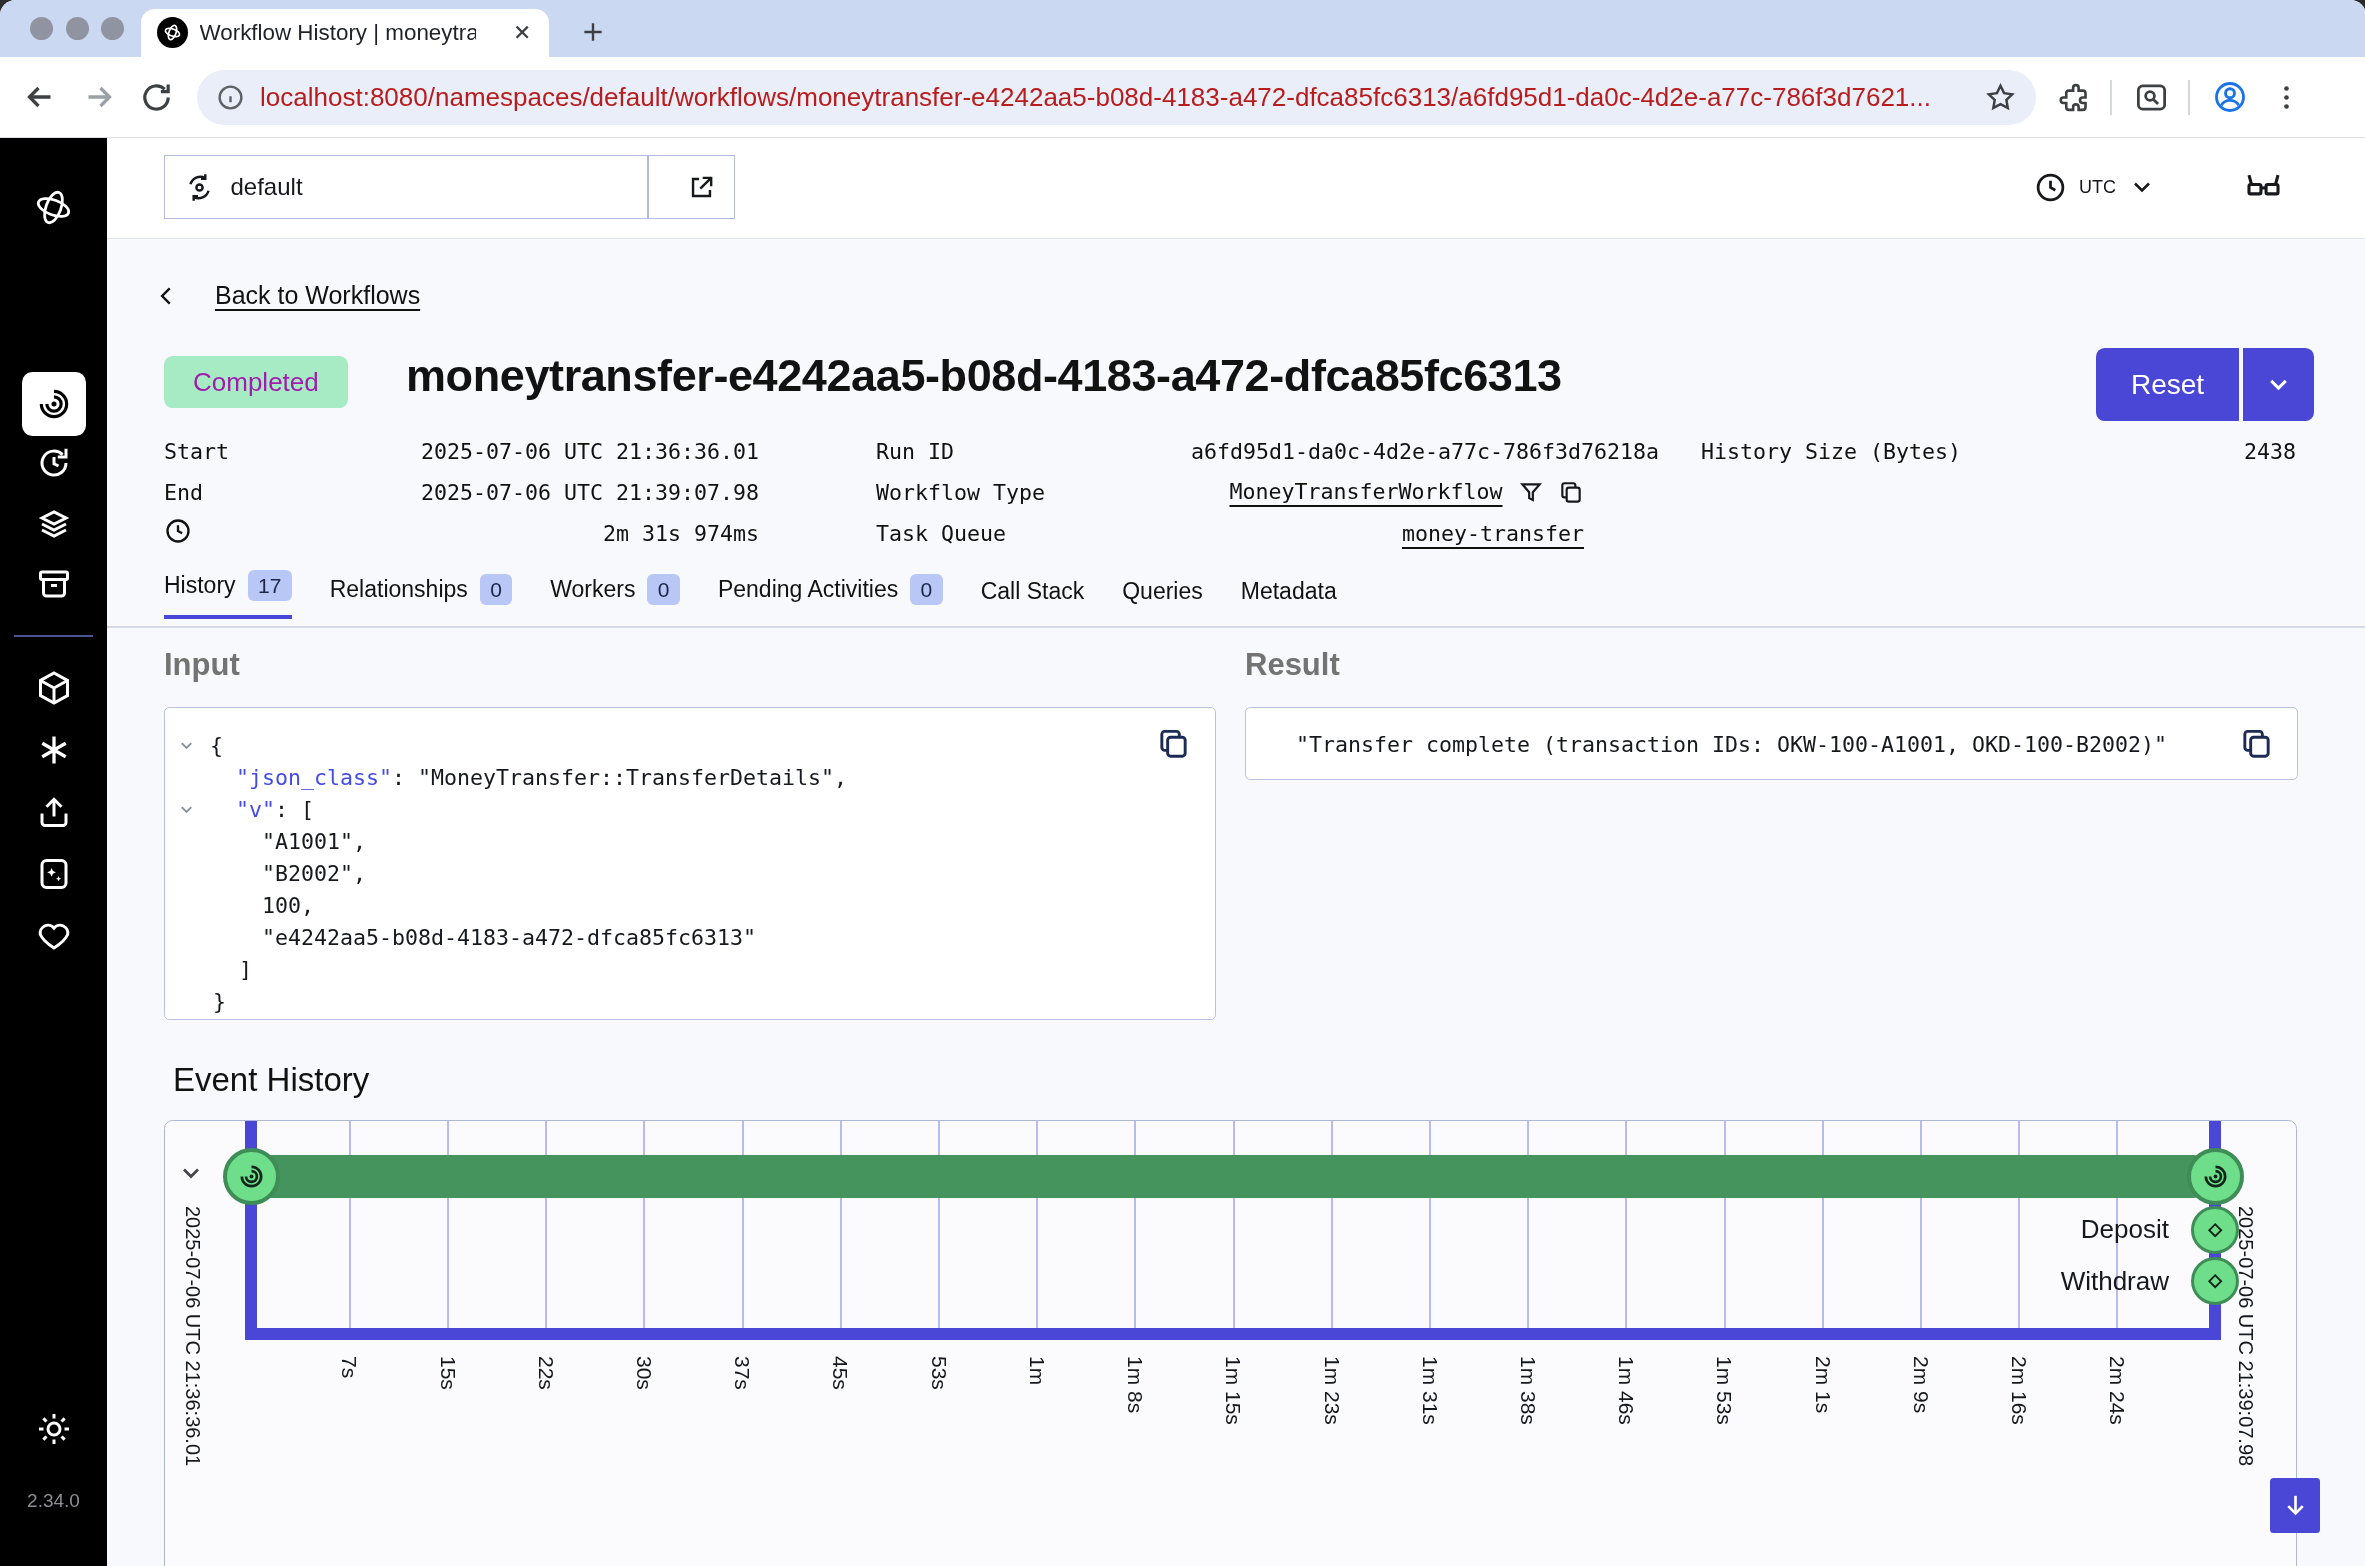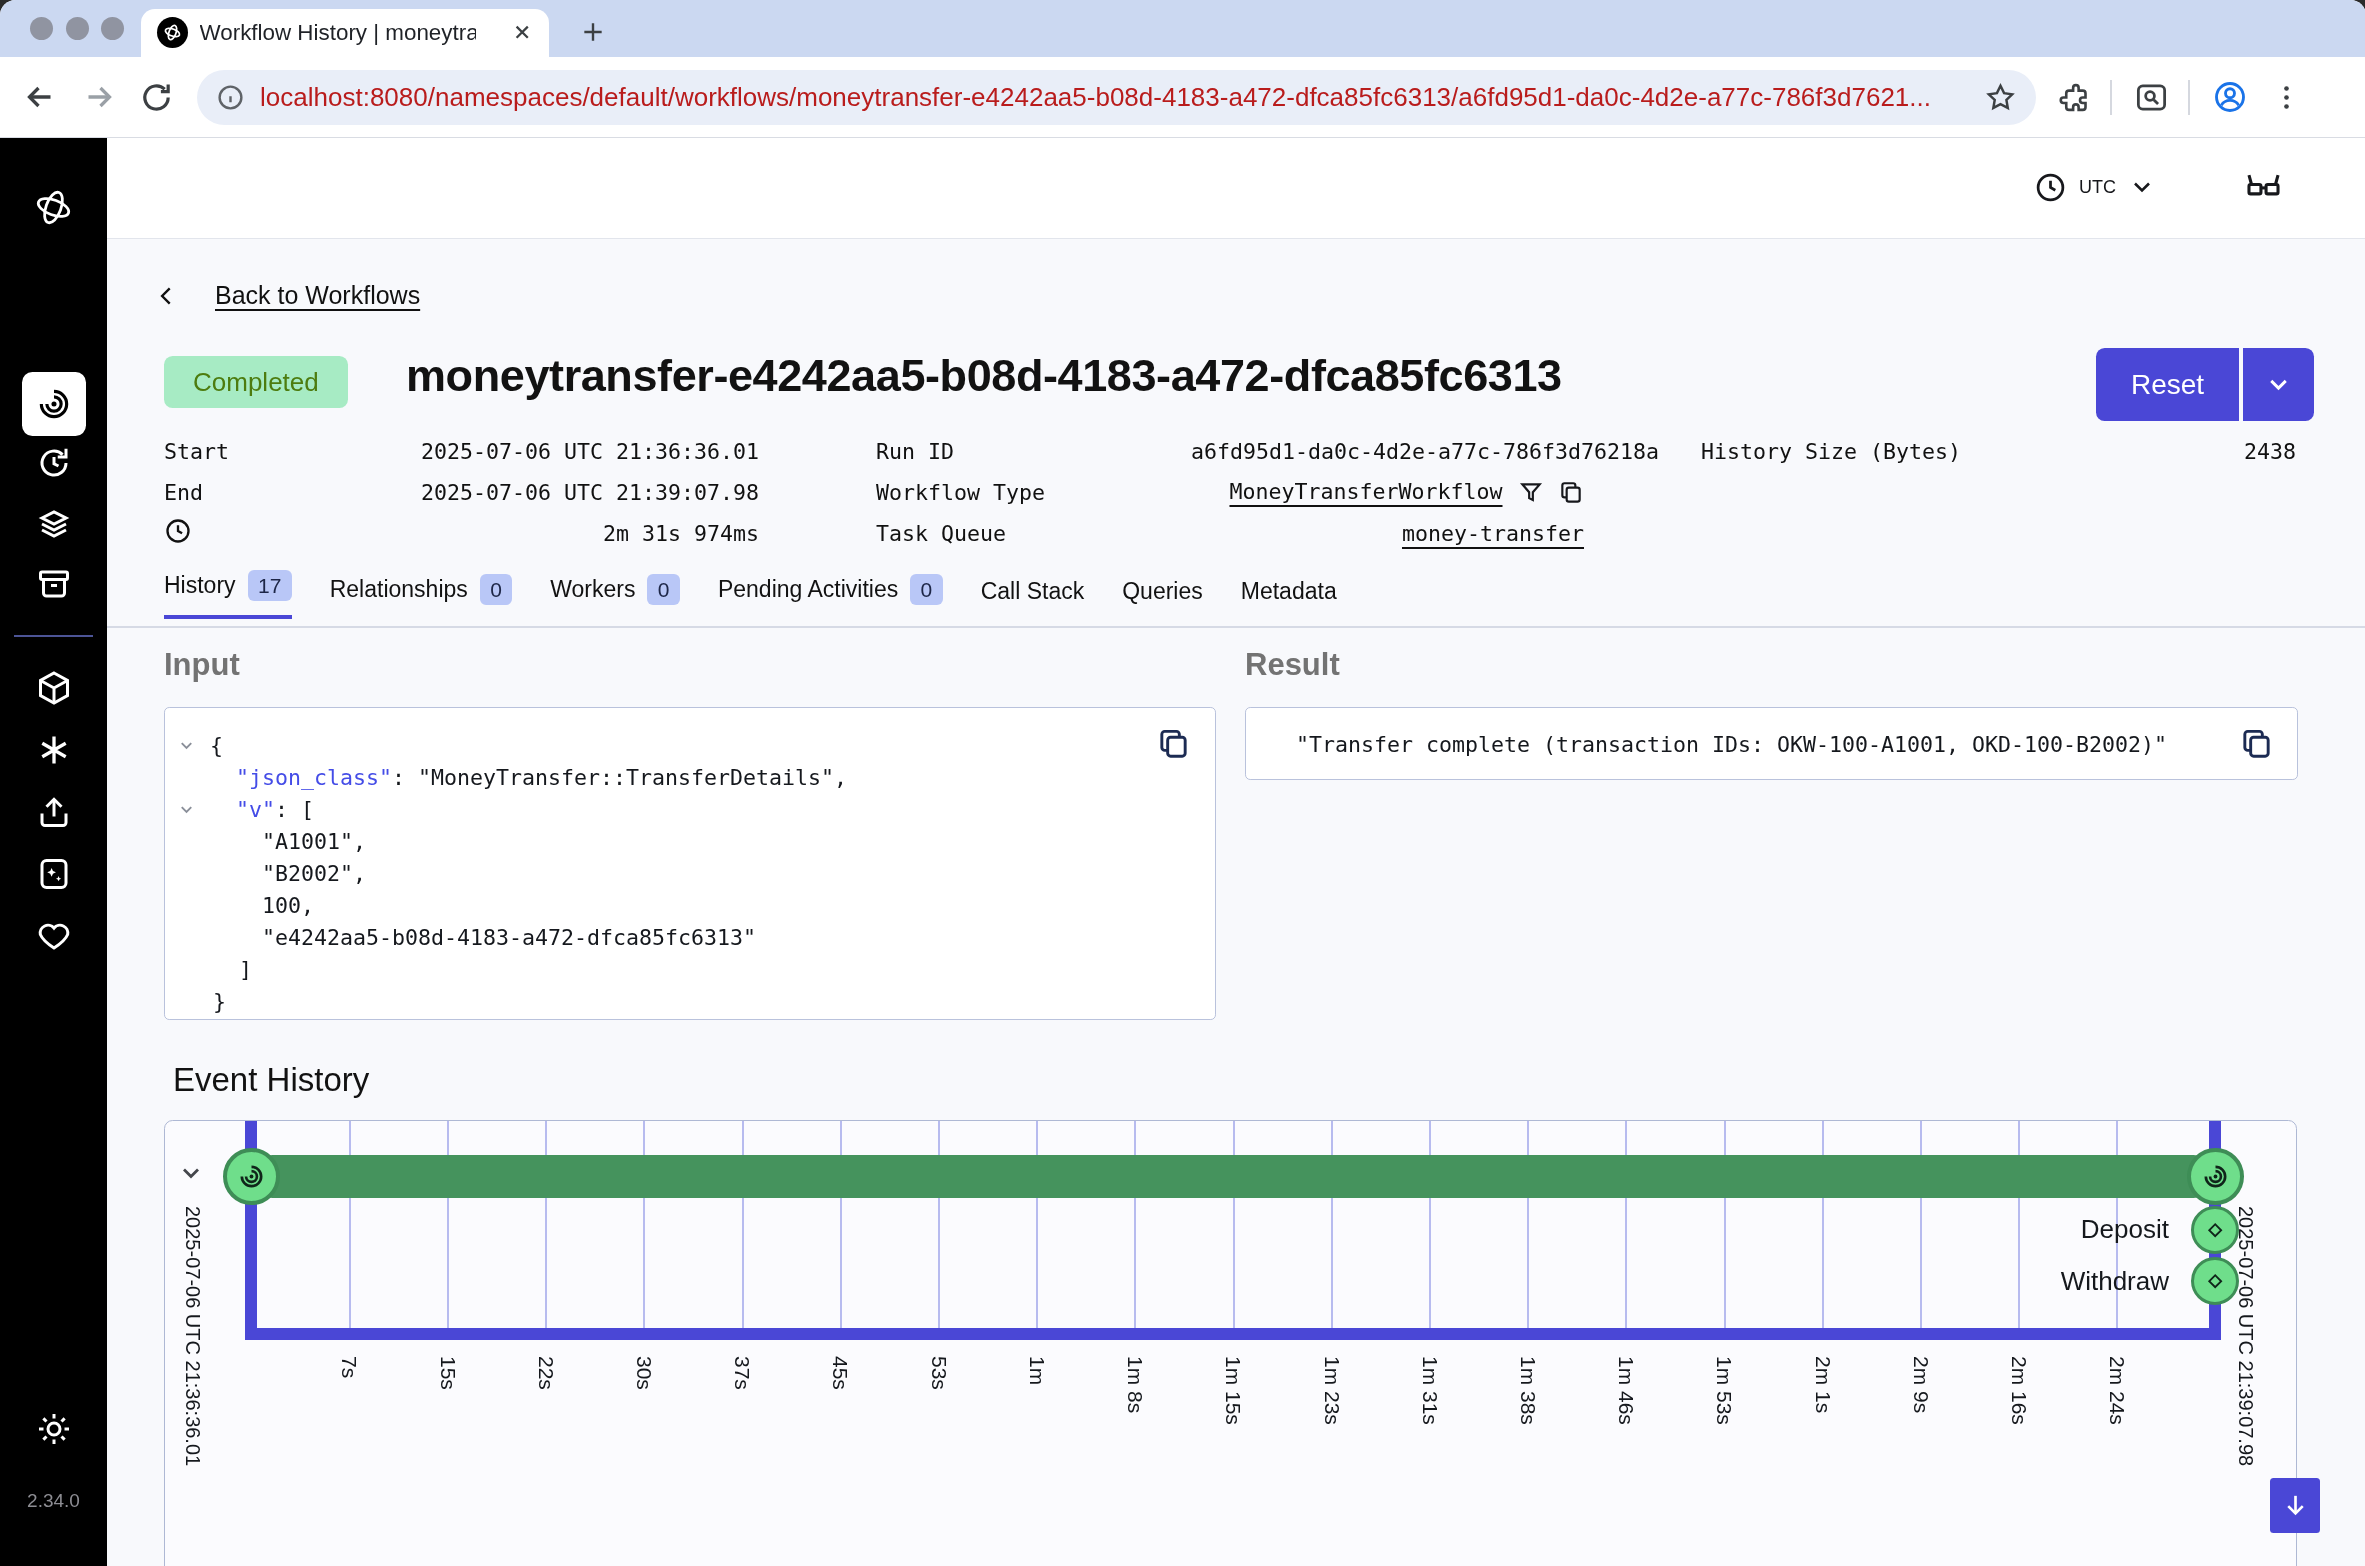--- a/index.html
+++ b/index.html
@@ -48,21 +48,21 @@
   #tz-label{font-size:18px;}
   #glasses{position:absolute;left:2136px;top:26px;color:#17181c;}
 
   #content{position:absolute;left:0;top:101px;width:2259px;height:1327px;}
 
   
   #back{position:absolute;left:47px;top:42px;display:flex;align-items:center;gap:12px;color:#111;}
   #back-label{font-size:25px;font-weight:500;text-decoration:underline;text-underline-offset:5.2px;margin-left:23px;}
 
   
-  #status-badge{position:absolute;left:57px;top:117px;height:52px;padding:0 29px;background:var(--badge-green);color:#4d7c0f;font-size:26px;font-weight:500;border-radius:8.6px;display:flex;align-items:center;}
+  #status-badge{position:absolute;left:57px;top:117px;height:52px;padding:0 29px;background:var(--badge-green);color:#a21caf;font-size:26px;font-weight:500;border-radius:8.6px;display:flex;align-items:center;}
   #wf-title{position:absolute;left:299px;top:111px;font-size:45px;font-weight:700;color:#121212;letter-spacing:-0.4px;}
   #reset-group{position:absolute;left:1989px;top:109px;height:73px;display:flex;gap:3.5px;}
   #reset-main{background:var(--indigo);color:#fff;font-size:28px;font-weight:500;border:none;border-radius:8.6px 0 0 8.6px;padding:0 35px;}
   #reset-caret{background:var(--indigo);color:#fff;border:none;border-radius:0 8.6px 8.6px 0;width:71px;display:flex;align-items:center;justify-content:center;}
 
   
   #details{position:absolute;left:57px;top:192px;width:2132px;display:grid;
     grid-template-columns:250px 345px 432px 393px 401px 311px;grid-auto-rows:41px;align-items:center;
     font-family:"DejaVu Sans Mono","Liberation Mono",monospace;font-size:21.6px;color:#111;}
   .d-label{padding-left:0;}
@@ -277,20 +277,40 @@
             <circle cx="12" cy="12" r="4"></circle>
             <path d="M12 2v3M12 19v3M2 12h3M19 12h3M4.9 4.9l2.1 2.1M17 17l2.1 2.1M19.1 4.9L17 7M7 17l-2.1 2.1"></path>
           </svg>
       </span>
       <div id="side-version">2.34.0</div>
     </div>
 
     <div id="main">
 
       <div id="topbar">
+        <div id="ns-box">
+          <span class="icon">
+            <svg width="31" height="31" viewBox="0 0 24 24" fill="none" stroke="currentColor" stroke-width="1.9">
+                <circle cx="12" cy="12" r="2.4"></circle>
+                <path d="M5 9.5A8 8 0 0 1 16.4 4.6"></path>
+                <path d="M16.5 1.8v3.4h-3.4"></path>
+                <path d="M19 14.5A8 8 0 0 1 7.6 19.4"></path>
+                <path d="M7.5 22.2v-3.4h3.4"></path>
+              </svg>
+          </span>
+          <span id="ns-name">default</span>
+          <div id="ns-sep"></div>
+          <span id="ns-ext" class="icon">
+            <svg width="29" height="29" viewBox="0 0 24 24" fill="none" stroke="currentColor" stroke-width="2">
+                <path d="M10 5H5v14h14v-5"></path>
+                <path d="M13 4h7v7"></path>
+                <path d="M20 4l-9 9"></path>
+              </svg>
+          </span>
+        </div>
         <div id="tz">
           <span class="icon">
             <svg width="33" height="33" viewBox="0 0 24 24" fill="none" stroke="currentColor" stroke-width="2">
                 <circle cx="12" cy="12" r="9"></circle>
                 <path d="M12 7v5l3.5 2"></path>
               </svg>
           </span>
           <span id="tz-label">UTC</span>
           <span class="icon">
             <svg width="28" height="28" viewBox="0 0 24 24" fill="none" stroke="currentColor" stroke-width="2.2">

